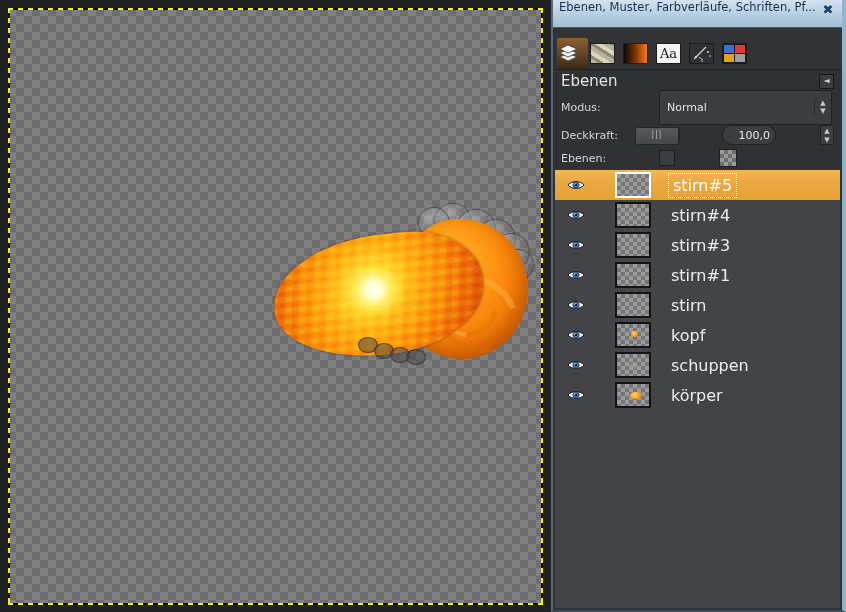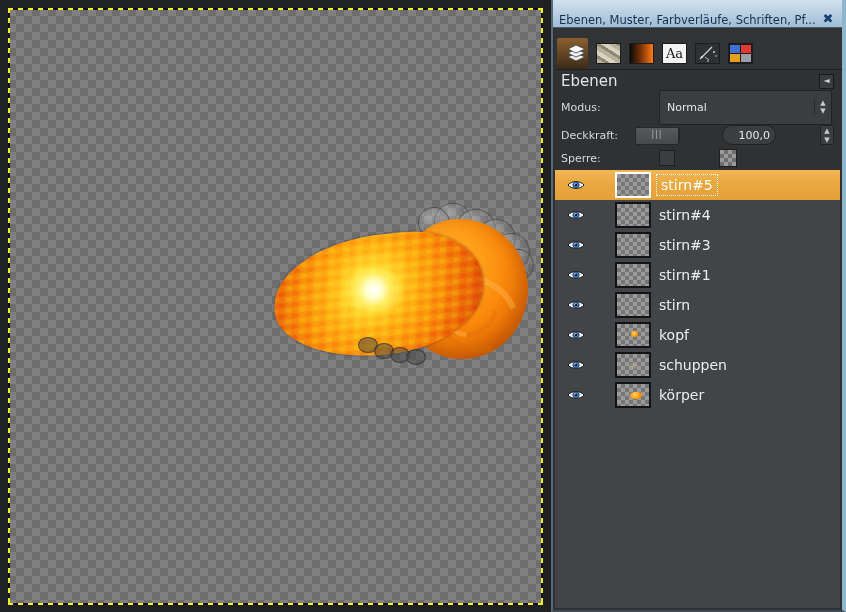--- a/index.html
+++ b/index.html
@@ -143,21 +143,21 @@
   }
   
   #title-bar {
     position: absolute;
     left: 2px; top: 0;
     width: 289px; height: 28px;
     background: linear-gradient(180deg, #d4e2ef 0%, #b6cde1 55%, #9fbdd6 100%);
     border-bottom: 1px solid #4c5d6b;
     box-sizing: border-box;
     display: flex;
-    align-items: flex-end;
+    align-items: flex-start;
     padding: 0 4px 0 6px;
   }
   #title-text {
     flex: 1;
     color: #15314f;
     font-size: 11.5px;
     white-space: nowrap;
     overflow: hidden;
   }
   #close-btn {
@@ -176,21 +176,21 @@
     width: 285px; height: 40px;
     background: #313335;
     border-bottom: 1px solid #202224;
     display: flex;
     align-items: flex-end;
     padding-left: 2px;
   }
   .tab {
     width: 31px; height: 31px;
     margin-right: 2px;
-    display: flex; align-items: center; justify-content: flex-end;
+    display: flex; align-items: center; justify-content: flex-start;
     cursor: pointer;
     border-radius: 2px 2px 0 0;
   }
   .tab.active {
     background: linear-gradient(180deg, #8a6030 0%, #5d4022 60%, #3a2a18 100%);
   }
   .tab-box {
     width: 25px; height: 21px;
     border: 1px solid #1a1c1e;
     box-sizing: border-box;
@@ -405,22 +405,23 @@
     border-radius: 50% 45% 50% 55%;
     background: radial-gradient(circle at 40% 36%, #ffd468, #ff9a10 55%, #d86a06);
   }
   .thumb-blob.small { left: 44%; top: 32%; width: 22%; height: 26%; }
   .thumb-blob.faint {
     left: 32%; top: 40%; width: 40%; height: 26%;
     background: radial-gradient(circle, rgba(190,180,150,.55), rgba(150,145,125,.22) 70%, transparent);
   }
   .layer-name {
     color: #ebedef;
-    font-size: 14px;
+    font-size: 16px;
     white-space: nowrap;
+    margin-left: 12px;
   }
   .layer-row.selected .layer-name {
     color: #ffffff;
     outline: 1px dotted #ffffff;
     outline-offset: 2px;
     padding: 0 2px;
   }
 </style>
 </head>
 <body>
@@ -521,21 +522,21 @@
       <div class="slider-fill" style="width: 100%;"></div>
       <div class="slider-handle">|||</div>
     </div>
     <div class="numfield">
       <span class="val">100,0</span>
     </div>
     <div class="spin-arrows" style="width:14px;height:20px;background:#3b3d3f;border:1px solid #202224;border-radius:2px;line-height:9px;padding-top:1px;box-sizing:border-box;margin-right:6px;">▲<br>▼</div>
   </div>
 
   <div class="ctrl-row" id="row-lock">
-    <div class="ctrl-label">Sperre:</div>
+    <div class="ctrl-label">Ebenen:</div>
     <div class="lock-check"></div>
     <div class="lock-alpha"></div>
   </div>
 
   <div id="layer-list">
       <div class="layer-row selected">
         <div class="eye-cell">
           <svg class="eye-icon" width="18" height="12" viewBox="0 0 18 12">
             <path d="M1 6 C4 1.5, 14 1.5, 17 6 C14 10.5, 4 10.5, 1 6 Z" fill="#e9eef5" stroke="#1c1e20" stroke-width="1"></path>
             <circle cx="9" cy="6" r="3.1" fill="#4b7fc4" stroke="#12304f" stroke-width="0.8"></circle>

